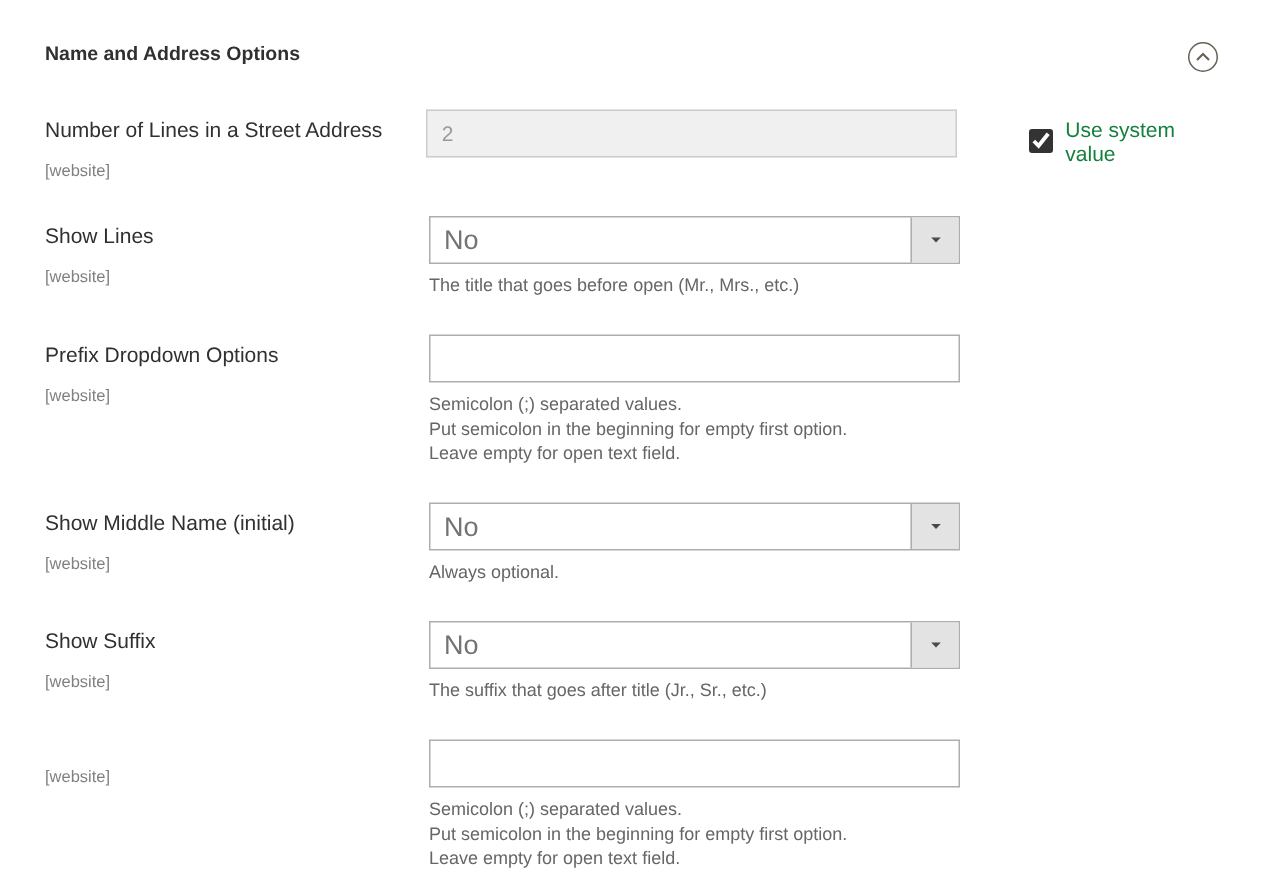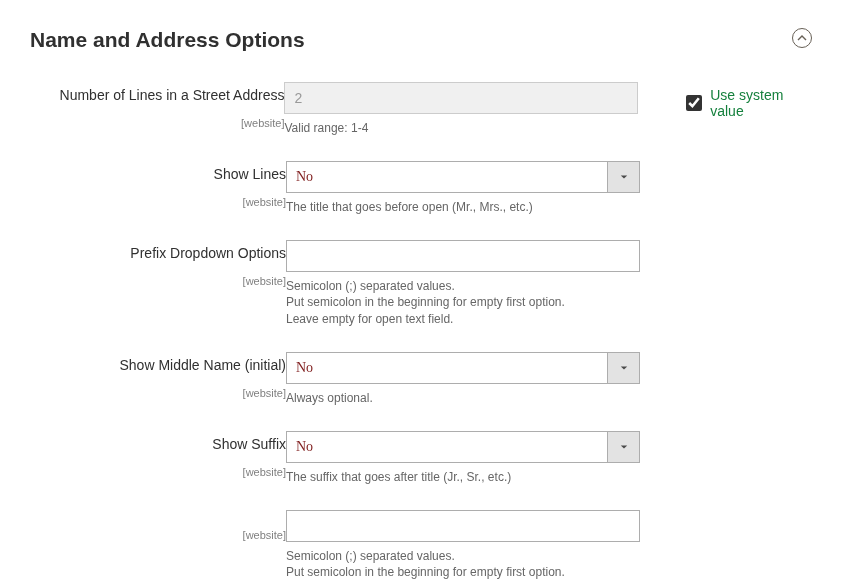--- a/index.html
+++ b/index.html
@@ -9,21 +9,21 @@
     font-size: 14px;
     color: #333;
     background: #fff;
   }
   .container {
     width: 850px;
     padding: 20px 30px;
     position: relative;
   }
   .section-title {
-    font-size: 21px;
+    font-size: 13px;
     color: #303030;
     font-weight: 600;
     margin: 8px 0 30px 0;
   }
   .collapse-btn {
     position: absolute;
     top: 28px;
     right: 38px;
     width: 20px;
     height: 20px;
@@ -38,21 +38,21 @@
     width: 10px;
     height: 10px;
   }
   .form-row {
     display: flex;
     align-items: flex-start;
     margin-bottom: 24px;
   }
   .label-col {
     width: 256px;
-    text-align: right;
+    text-align: left;
     padding-top: 5px;
   }
   .label-main {
     font-size: 14px;
     color: #303030;
   }
   .label-scope {
     font-size: 11px;
     color: #808080;
     display: block;
@@ -89,23 +89,22 @@
     position: relative;
     border: 1px solid #adadad;
     height: 32px;
     display: flex;
     background: #fff;
   }
   .select-wrap .select-value {
     flex: 1;
     padding: 0 9px;
     line-height: 30px;
-    font-size: 14px;
-    color: #7f1d1d;
-    font-family: Liberation Serif, serif;
+    font-size: 18px;
+    color: #737373;
   }
   .select-wrap .select-arrow {
     width: 32px;
     background: #e3e3e3;
     border-left: 1px solid #adadad;
     display: flex;
     align-items: center;
     justify-content: center;
   }
   .select-wrap select {
@@ -154,21 +153,20 @@
 
   <div class="form-row">
     <div class="label-col">
       <span class="label-main">Number of Lines in a Street Address</span>
       <span class="label-scope">[website]</span>
     </div>
     <div class="field-col">
       <div class="text-input disabled">
         <input type="text" disabled="" value="2" style="">
       </div>
-      <div class="comment">Valid range: 1-4</div>
     </div>
     <div class="extra-col">
       <div class="checkbox-wrap">
         <input type="checkbox" checked="" style="">
         <label>Use system value</label>
       </div>
     </div>
   </div>
 
   <div class="form-row">

